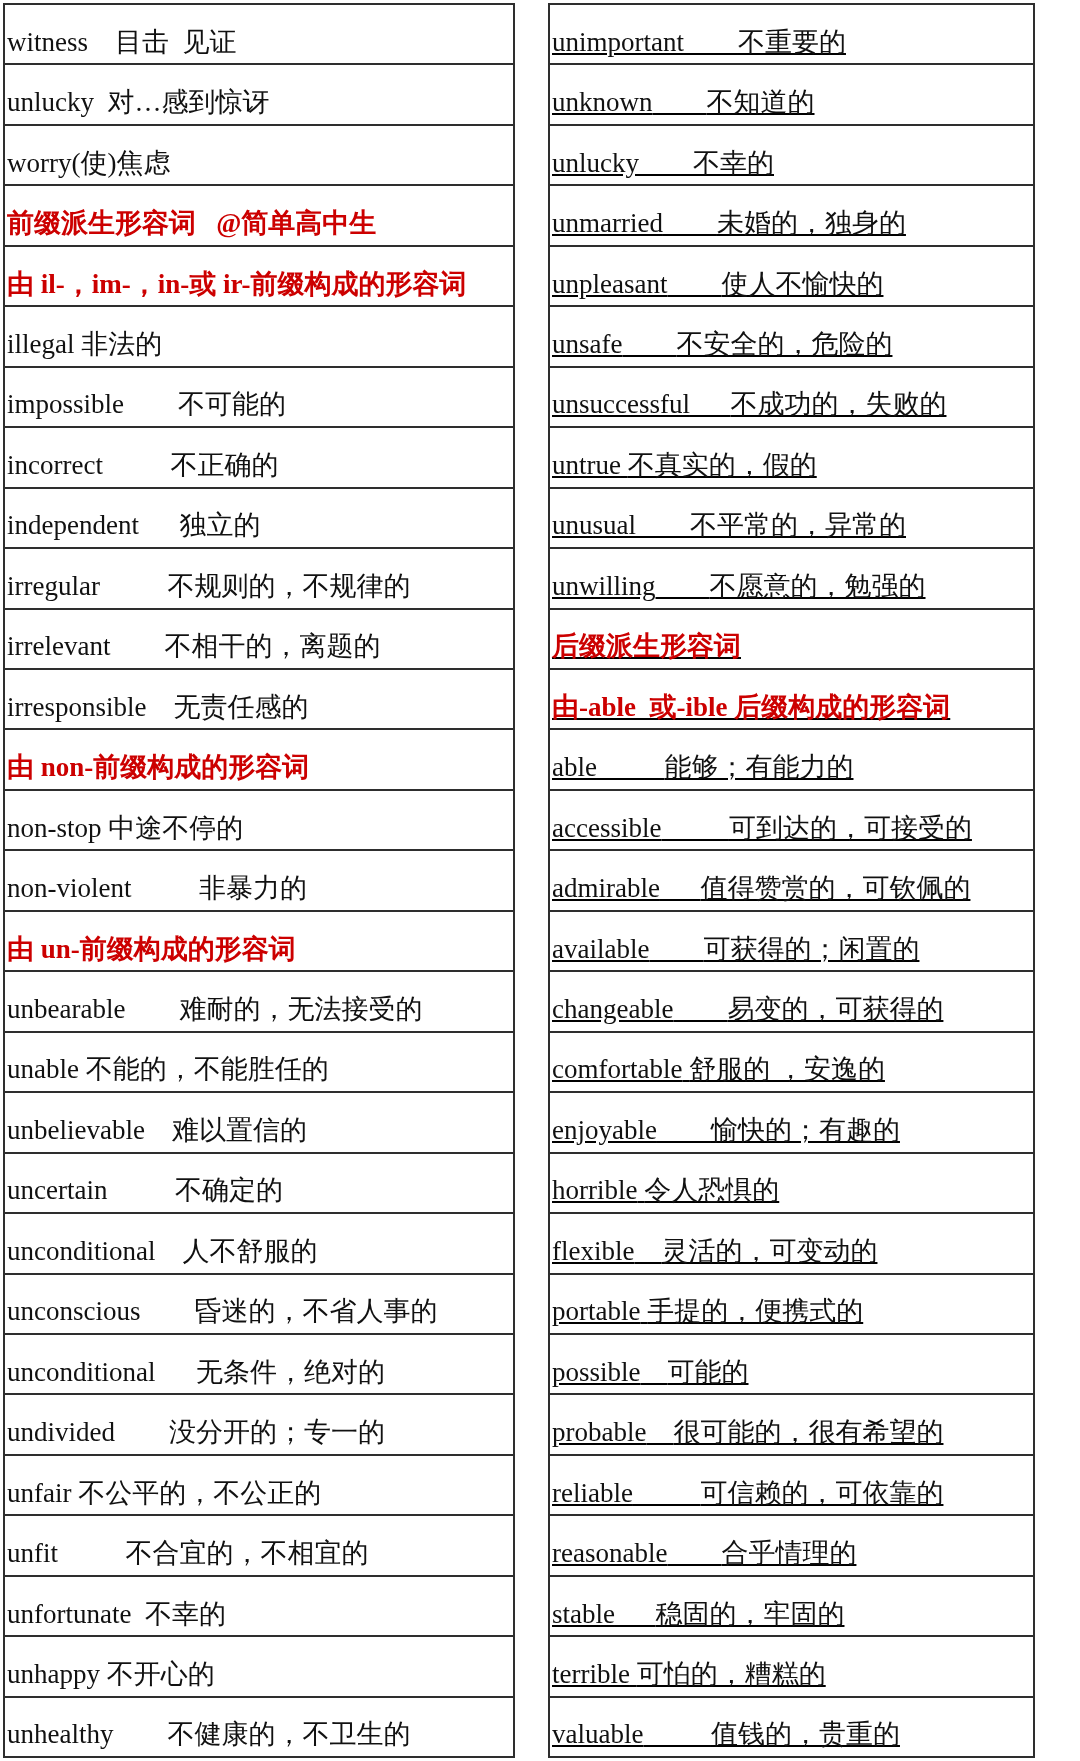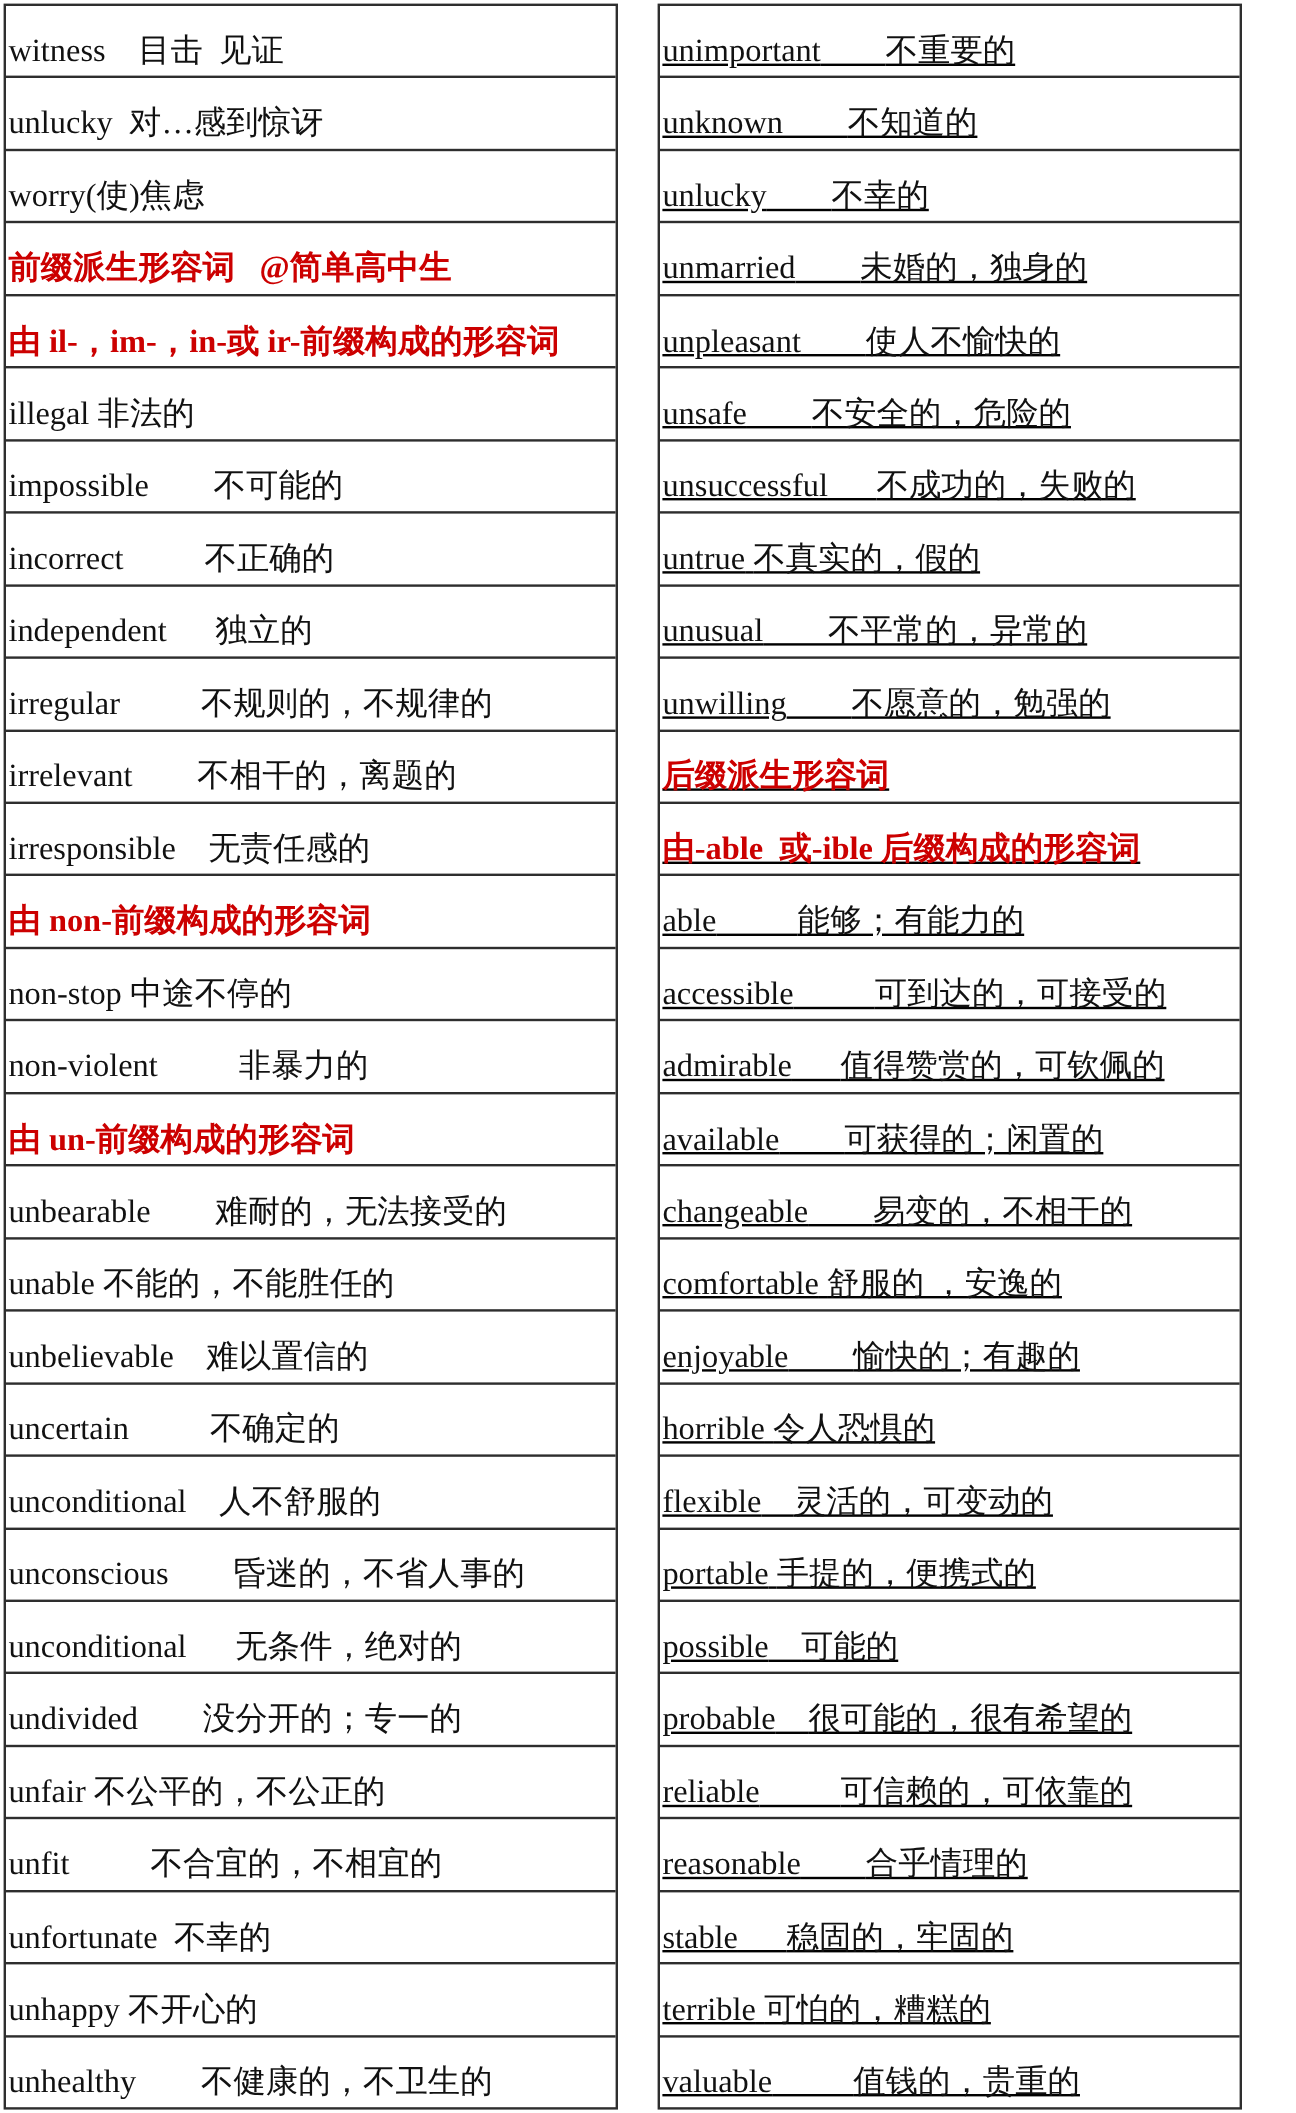--- a/index.html
+++ b/index.html
@@ -71,21 +71,21 @@
   <div class="row"><span class="term">unsuccessful</span><span class="gap">      </span><span class="meaning">不成功的，失败的</span></div>
   <div class="row"><span class="term">untrue</span><span class="gap"> </span><span class="meaning">不真实的，假的</span></div>
   <div class="row"><span class="term">unusual</span><span class="gap">        </span><span class="meaning">不平常的，异常的</span></div>
   <div class="row"><span class="term">unwilling</span><span class="gap">        </span><span class="meaning">不愿意的，勉强的</span></div>
   <div class="row heading"><span>后缀派生形容词</span></div>
   <div class="row heading"><span>由-able  或-ible 后缀构成的形容词</span></div>
   <div class="row"><span class="term">able</span><span class="gap">          </span><span class="meaning">能够；有能力的</span></div>
   <div class="row"><span class="term">accessible</span><span class="gap">          </span><span class="meaning">可到达的，可接受的</span></div>
   <div class="row"><span class="term">admirable</span><span class="gap">      </span><span class="meaning">值得赞赏的，可钦佩的</span></div>
   <div class="row"><span class="term">available</span><span class="gap">        </span><span class="meaning">可获得的；闲置的</span></div>
-  <div class="row"><span class="term">changeable</span><span class="gap">        </span><span class="meaning">易变的，不相干的</span></div>
+  <div class="row"><span class="term">changeable</span><span class="gap">        </span><span class="meaning">易变的，可获得的</span></div>
   <div class="row"><span class="term">comfortable</span><span class="gap"> </span><span class="meaning">舒服的 ，安逸的</span></div>
   <div class="row"><span class="term">enjoyable</span><span class="gap">        </span><span class="meaning">愉快的；有趣的</span></div>
   <div class="row"><span class="term">horrible</span><span class="gap"> </span><span class="meaning">令人恐惧的</span></div>
   <div class="row"><span class="term">flexible</span><span class="gap">    </span><span class="meaning">灵活的，可变动的</span></div>
   <div class="row"><span class="term">portable</span><span class="gap"> </span><span class="meaning">手提的，便携式的</span></div>
   <div class="row"><span class="term">possible</span><span class="gap">    </span><span class="meaning">可能的</span></div>
   <div class="row"><span class="term">probable</span><span class="gap">    </span><span class="meaning">很可能的，很有希望的</span></div>
   <div class="row"><span class="term">reliable</span><span class="gap">          </span><span class="meaning">可信赖的，可依靠的</span></div>
   <div class="row"><span class="term">reasonable</span><span class="gap">        </span><span class="meaning">合乎情理的</span></div>
   <div class="row"><span class="term">stable</span><span class="gap">      </span><span class="meaning">稳固的，牢固的</span></div>

